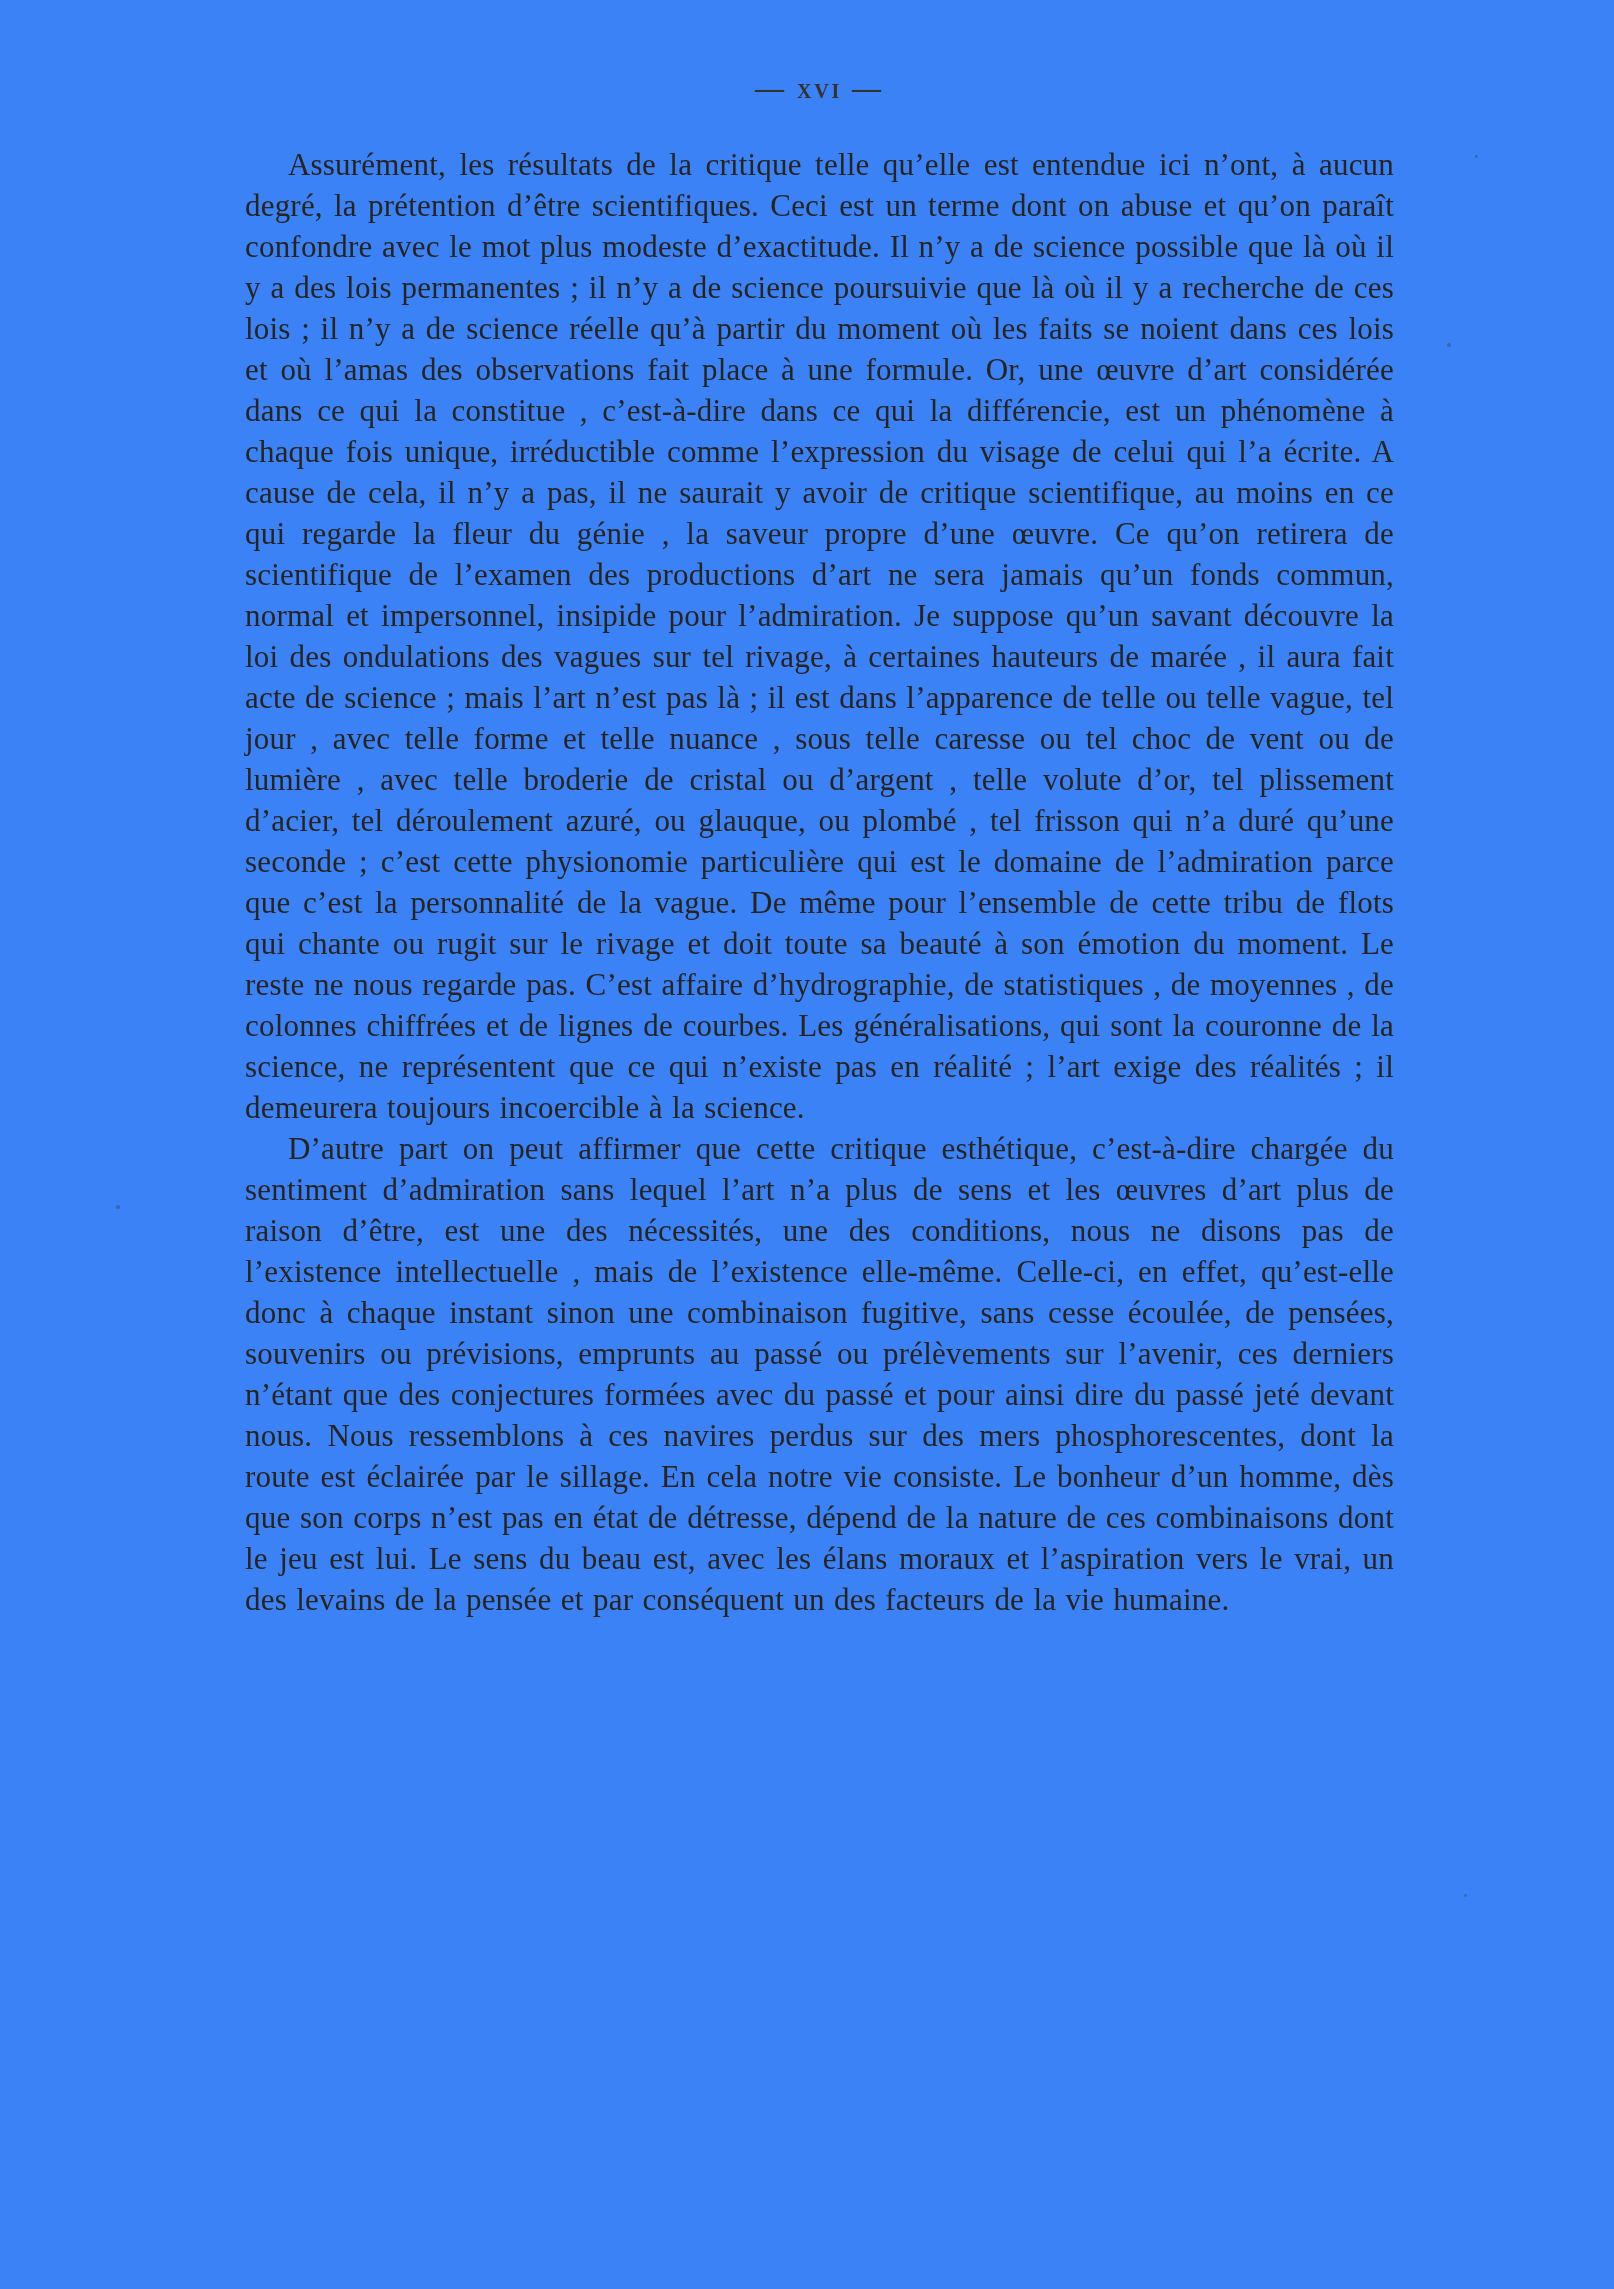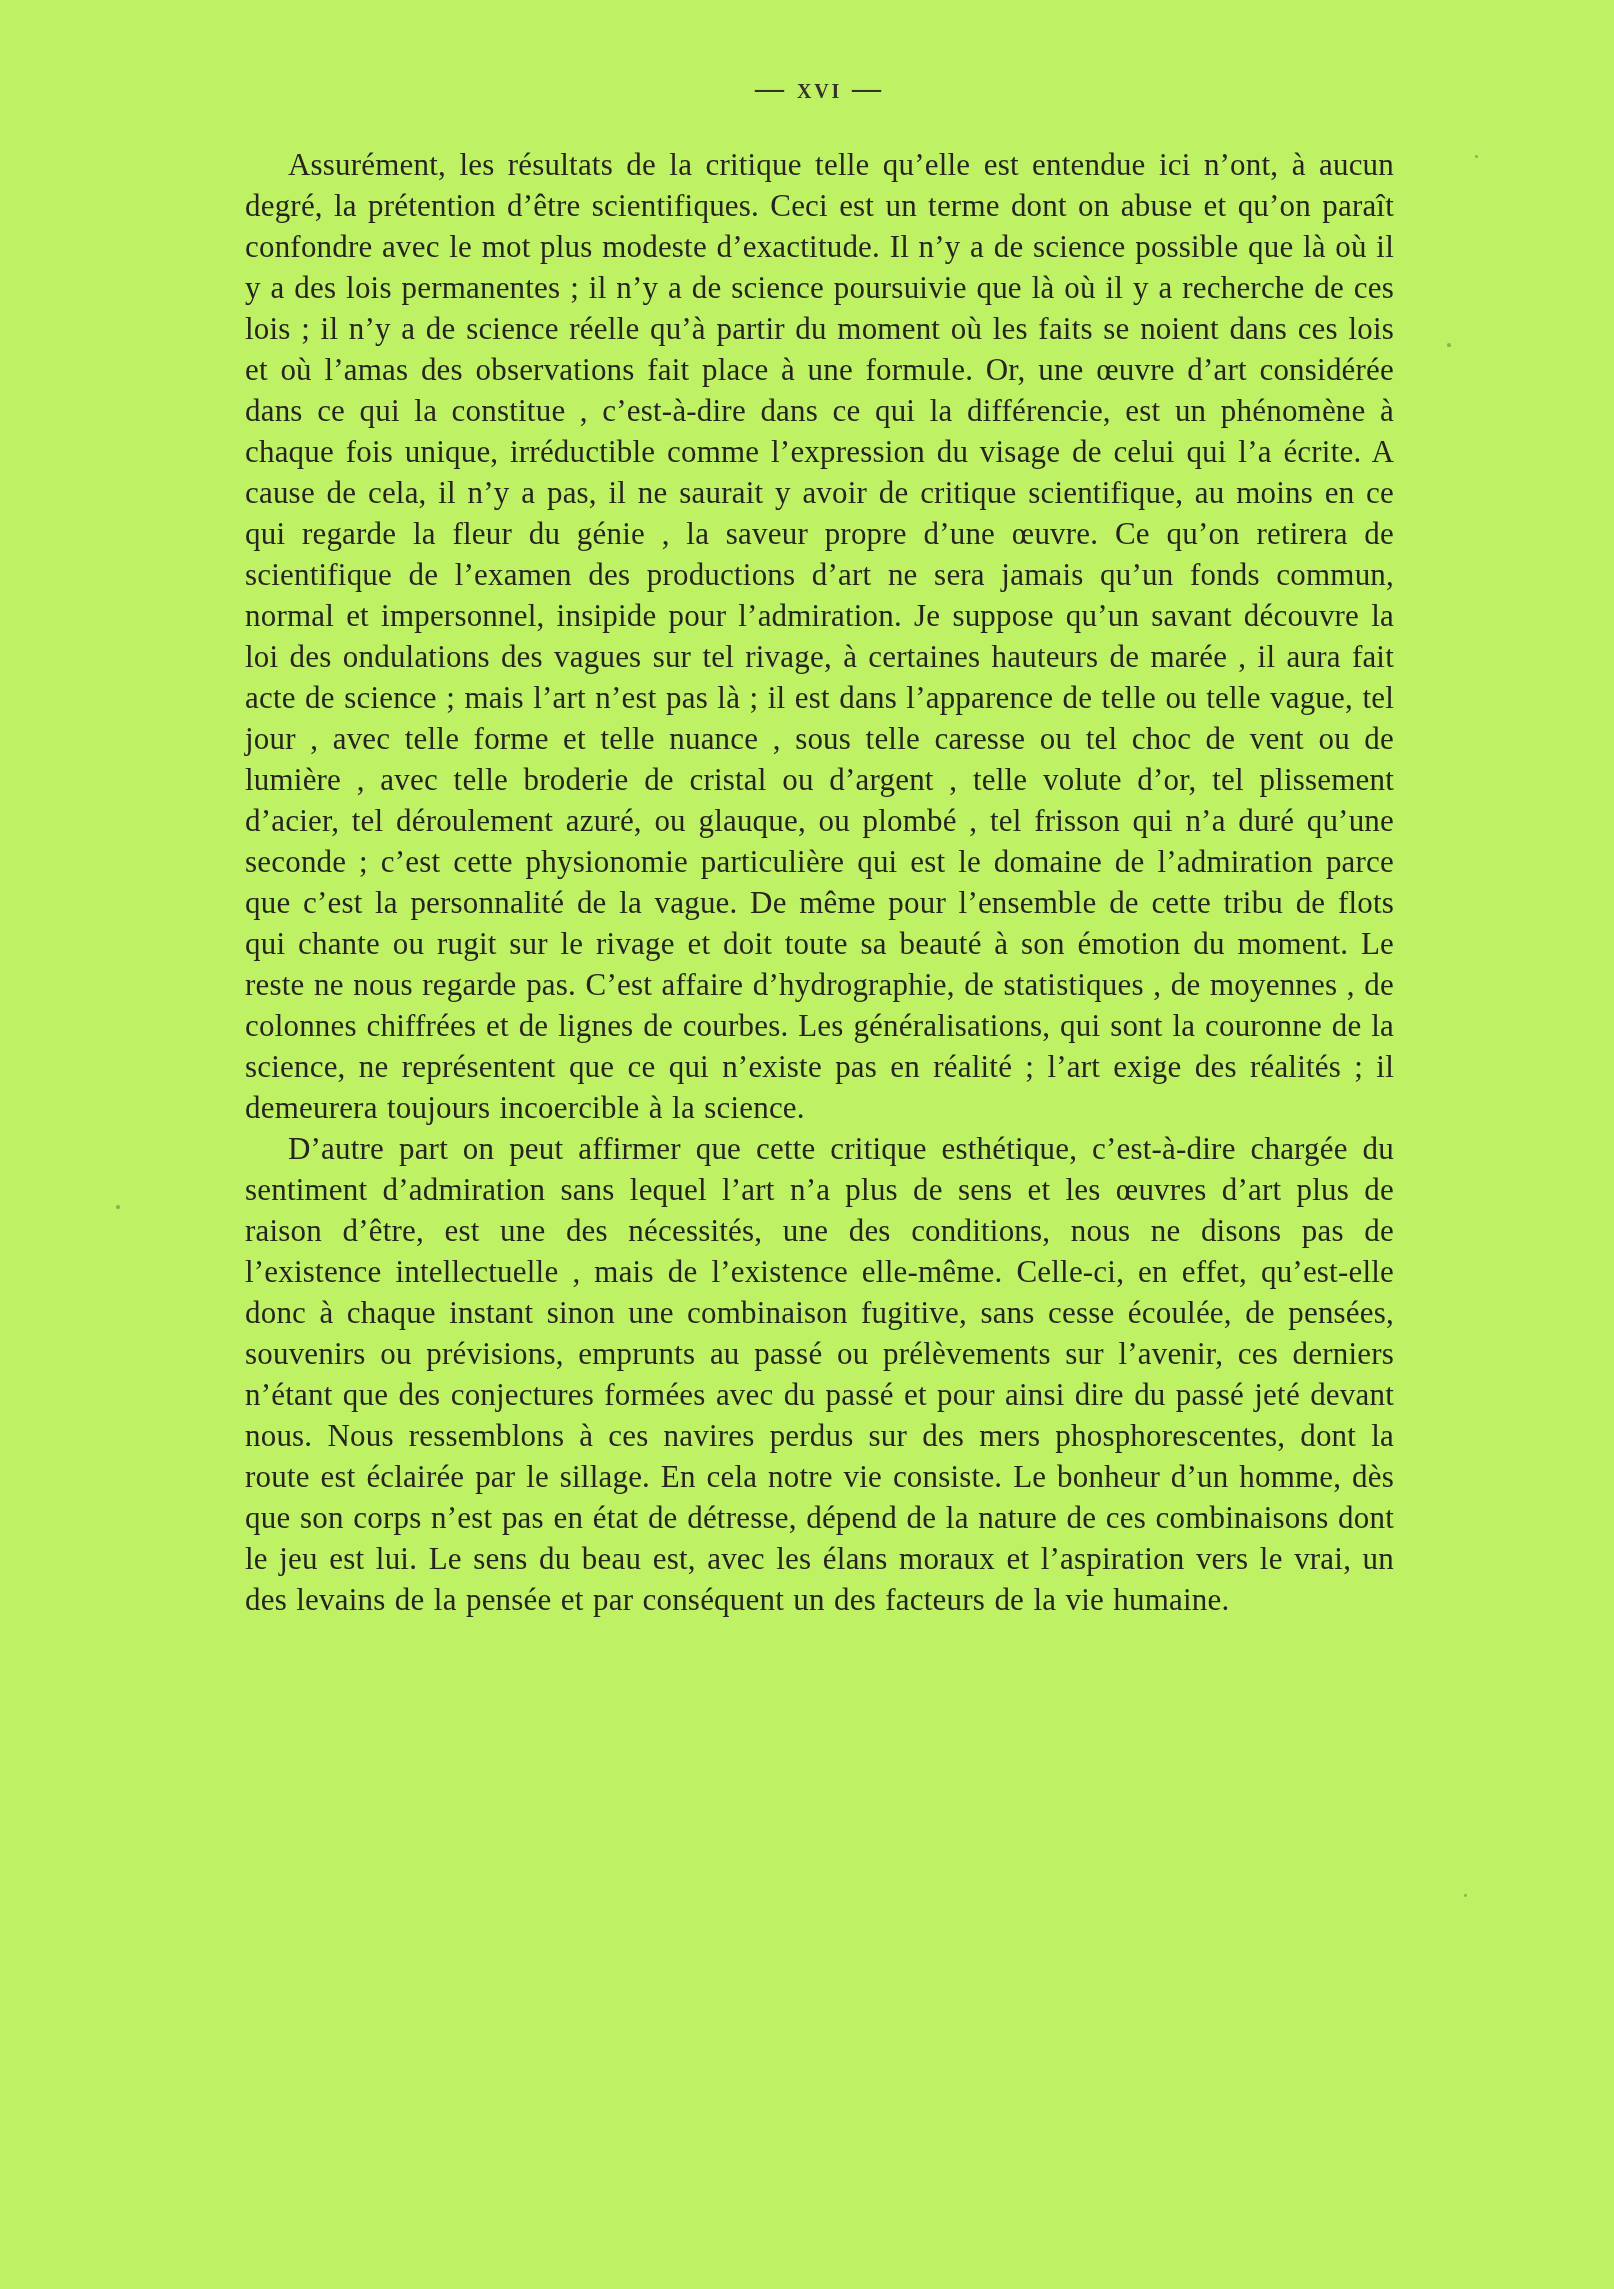--- a/index.html
+++ b/index.html
@@ -5,21 +5,21 @@
   html, body {
     margin: 0;
     padding: 0;
     background: #e8e8e6;
   }
   .page {
     position: relative;
     width: 1614px;
     height: 2290px;
     margin: 0 auto;
-    background: #bef264;
+    background: #3b82f6;
     box-sizing: border-box;
     padding: 72px 220px 0 245px;
     font-family: "Liberation Serif", "DejaVu Serif", serif;
     color: #27241f;
     overflow: hidden;
   }
   .page-header {
     text-align: center;
     font-variant: small-caps;
     font-weight: bold;

